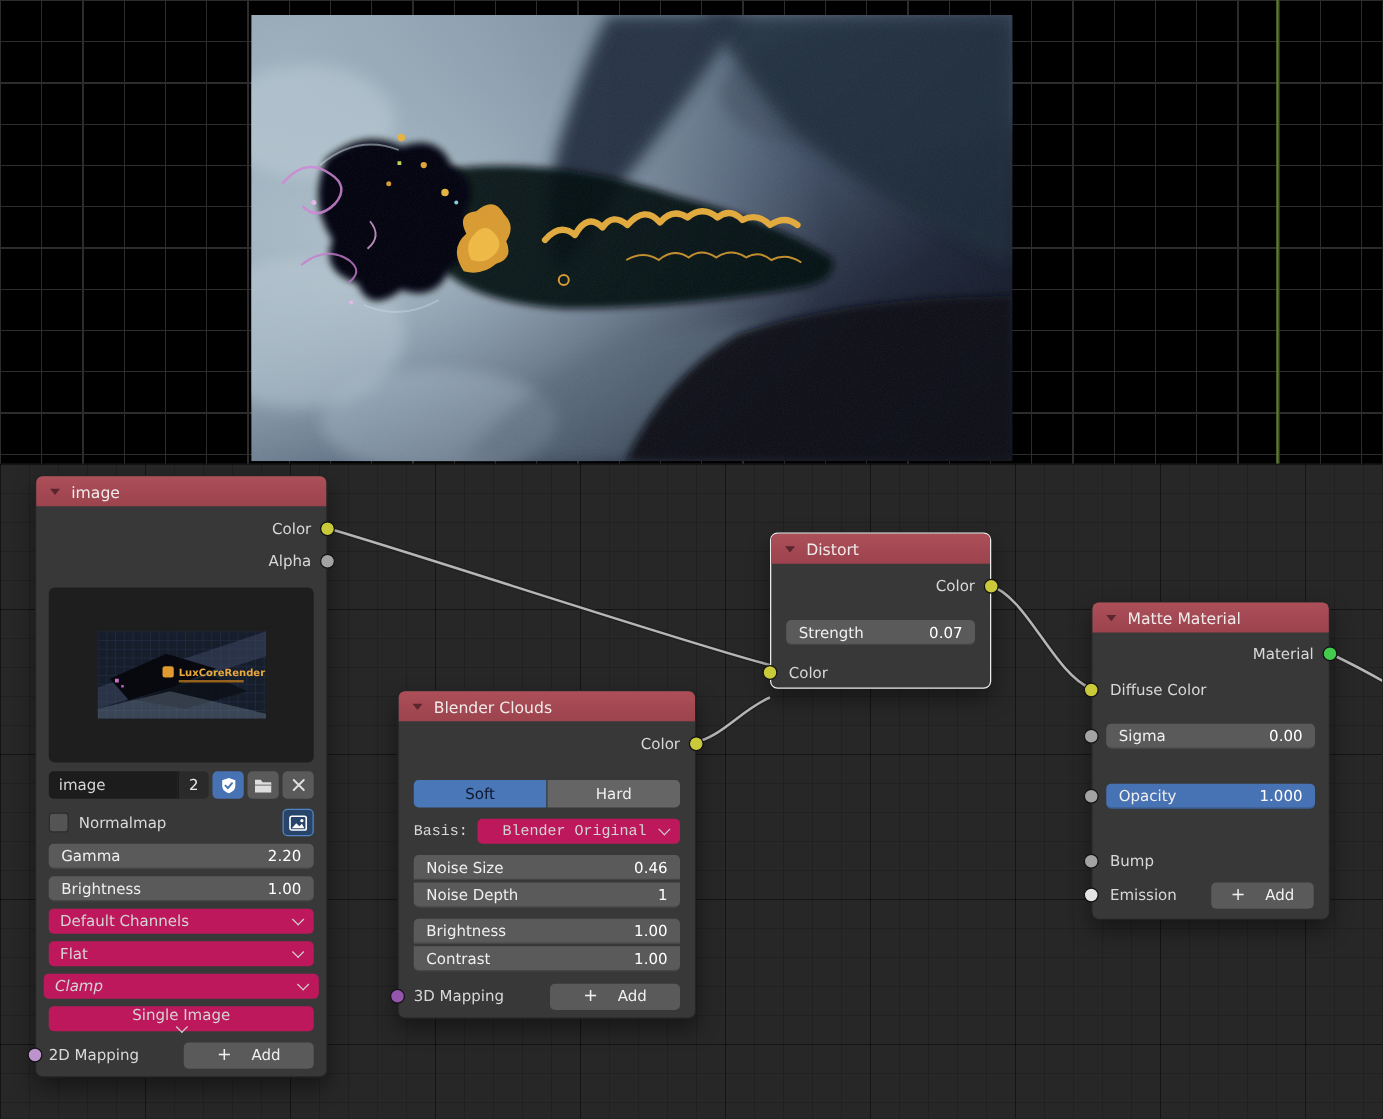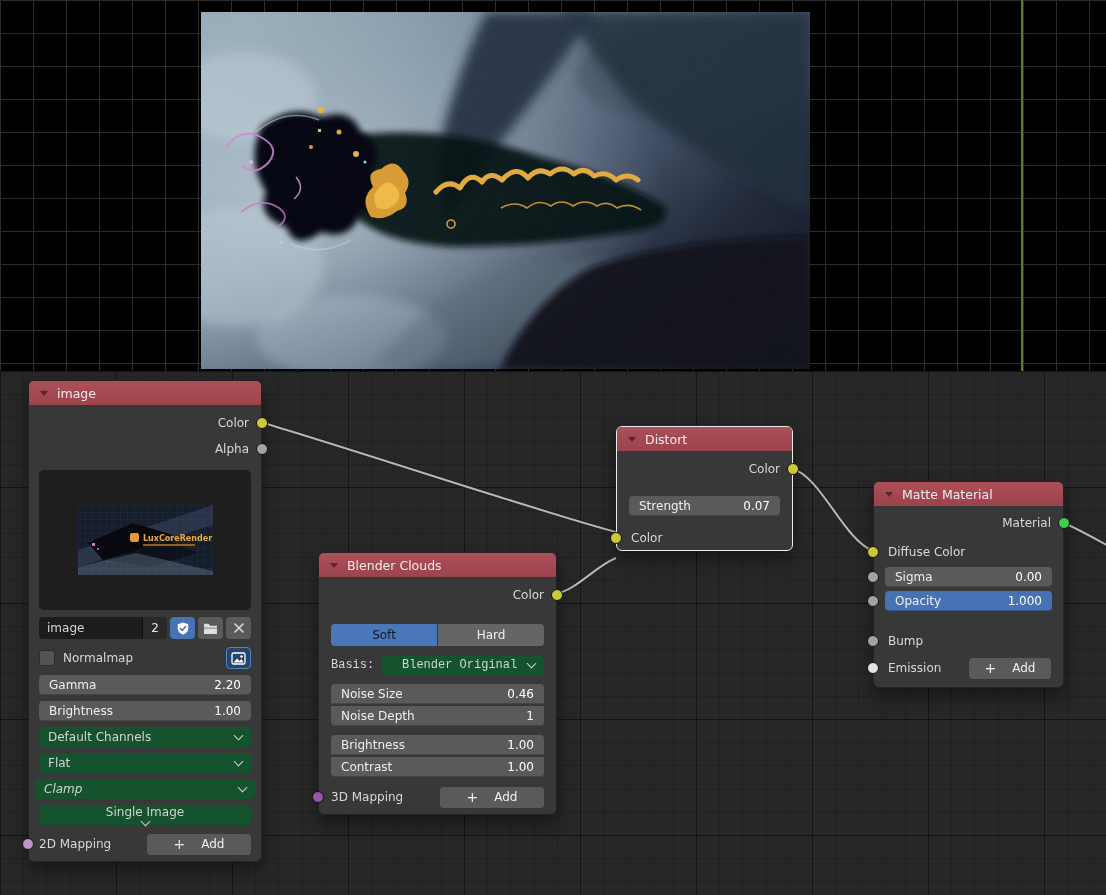--- a/index.html
+++ b/index.html
@@ -37,21 +37,21 @@
         box-sizing:border-box;top:50%;margin-top:-6px;}
   .sock.inp{left:-7px;} .sock.outp{right:-7px;}
   .sock.yellow{background:#c9c93a}.sock.gray{background:#a3a3a3}.sock.green{background:#43cb4e}
   .sock.lilac{background:#bd93ce}.sock.purple{background:#9455ad}.sock.indigo{background:#5f5fd8}
   .sock.white{background:#e4e4e4}
   .slider{height:20px;background:#5a5a5a;border-radius:4px;display:flex;align-items:center;
           justify-content:space-between;padding:0 10px;color:#efefef;flex:1;
           box-shadow:inset 0 -1px 0 rgba(0,0,0,.22);}
   .slider .val{color:#fff;}
   .slider.blue{background:#4772b3;}
-  .dropdown{height:20px;background:#14532d;border-radius:4px;display:flex;align-items:center;
+  .dropdown{height:20px;background:#be185d;border-radius:4px;display:flex;align-items:center;
             justify-content:space-between;padding:0 9px;color:#d4d4d4;flex:1;}
   .chev{width:6px;height:6px;border-right:1.6px solid #cfcfcf;border-bottom:1.6px solid #cfcfcf;
         transform:rotate(45deg);margin-top:-3px;flex:none;}
   .btn{background:#5a5a5a;border-radius:4px;height:21px;display:flex;align-items:center;
        justify-content:center;gap:16px;color:#f0f0f0;}
   .plus{font-size:14px;line-height:1;}
   
   .preview-panel{margin:8px 10px 0;background:#1e1e1e;border-radius:5px;height:140px;
                  display:flex;align-items:center;justify-content:center;}
   .field-row{display:flex;margin:7px 10px 0;height:22px;}
@@ -78,21 +78,21 @@
   .seg.first{border-radius:4px 0 0 4px;background:#4a77b8;color:#0f172a;}
   .seg.second{border-radius:0 4px 4px 0;margin-left:1px;}
   .basis-row{display:flex;align-items:center;margin:8px 12px 0;height:22px;gap:8px;font-family:Liberation Mono, monospace;}
   .basis-row .lbl{flex:none;color:#d8d8d8;}
   .pair{margin:8px 12px 0;}
   .pair .slider{margin:0;border-radius:0;}
   .pair .slider:first-child{border-radius:4px 4px 0 0;}
   .pair .slider:last-child{border-radius:0 0 4px 4px;margin-top:2px;}
   
   .mrow{position:relative;display:flex;margin-top:3px;}
-  .mrow .slider{margin:0 11px;}
+  .mrow .slider{margin:12px 11px;}
   .mrow .sock{left:-7px;}
 </style>
 </head>
 <body>
 
 <div id="stage">
 
   <div id="top-area">
     <div id="green-line"></div>
     <svg id="backdrop" viewBox="0 0 609 357">

